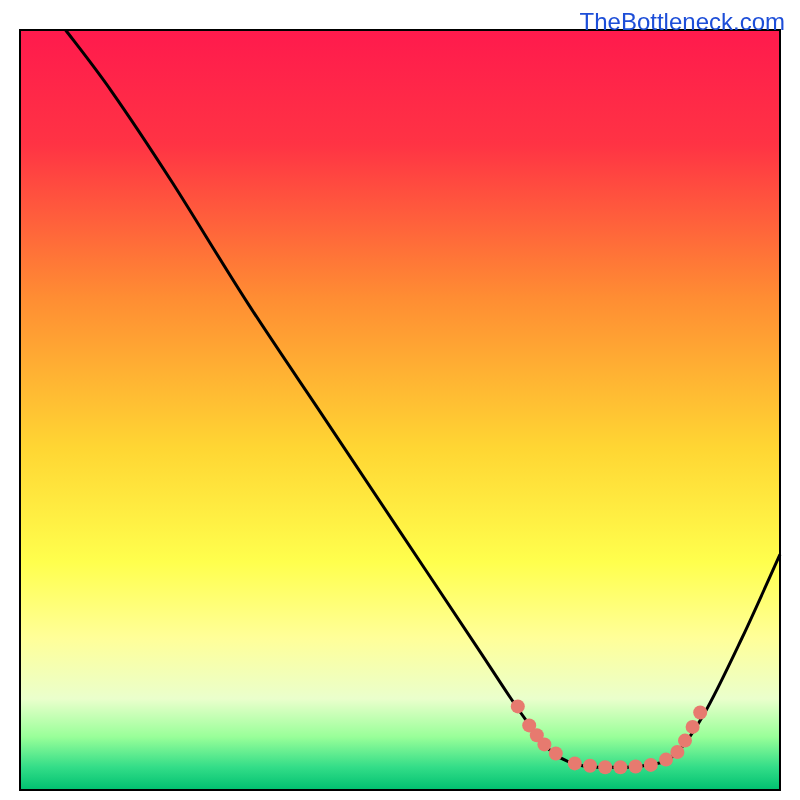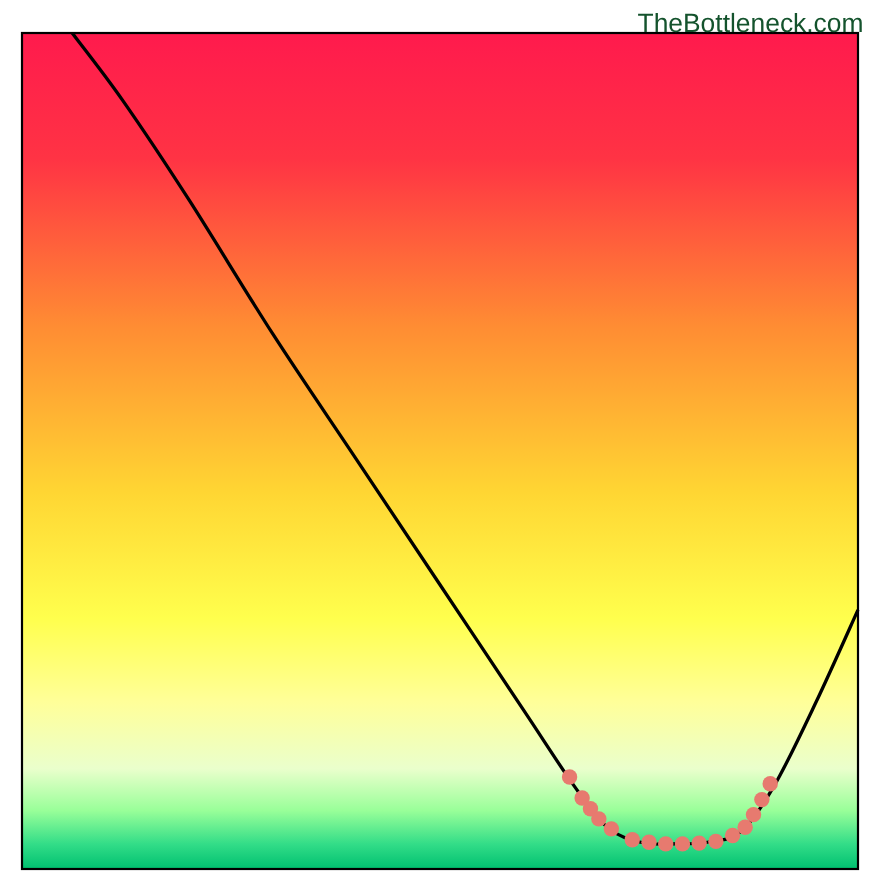--- a/index.html
+++ b/index.html
@@ -9,21 +9,21 @@
     top: 0;
     left: 0;
     width: 800px;
     height: 800px;
   }
   .watermark {
     position: absolute;
     top: 8px;
     right: 15px;
     font-size: 24px;
-    color: #14532d;
+    color: #1d4ed8;
     font-family: Arial, sans-serif;
     z-index: 10;
   }
   svg { display: block; }
 </style>
 </head>
 <body>
 
 <div class="chart-container">
   <svg id="chart-svg" width="800" height="800" viewBox="0 0 800 800">

